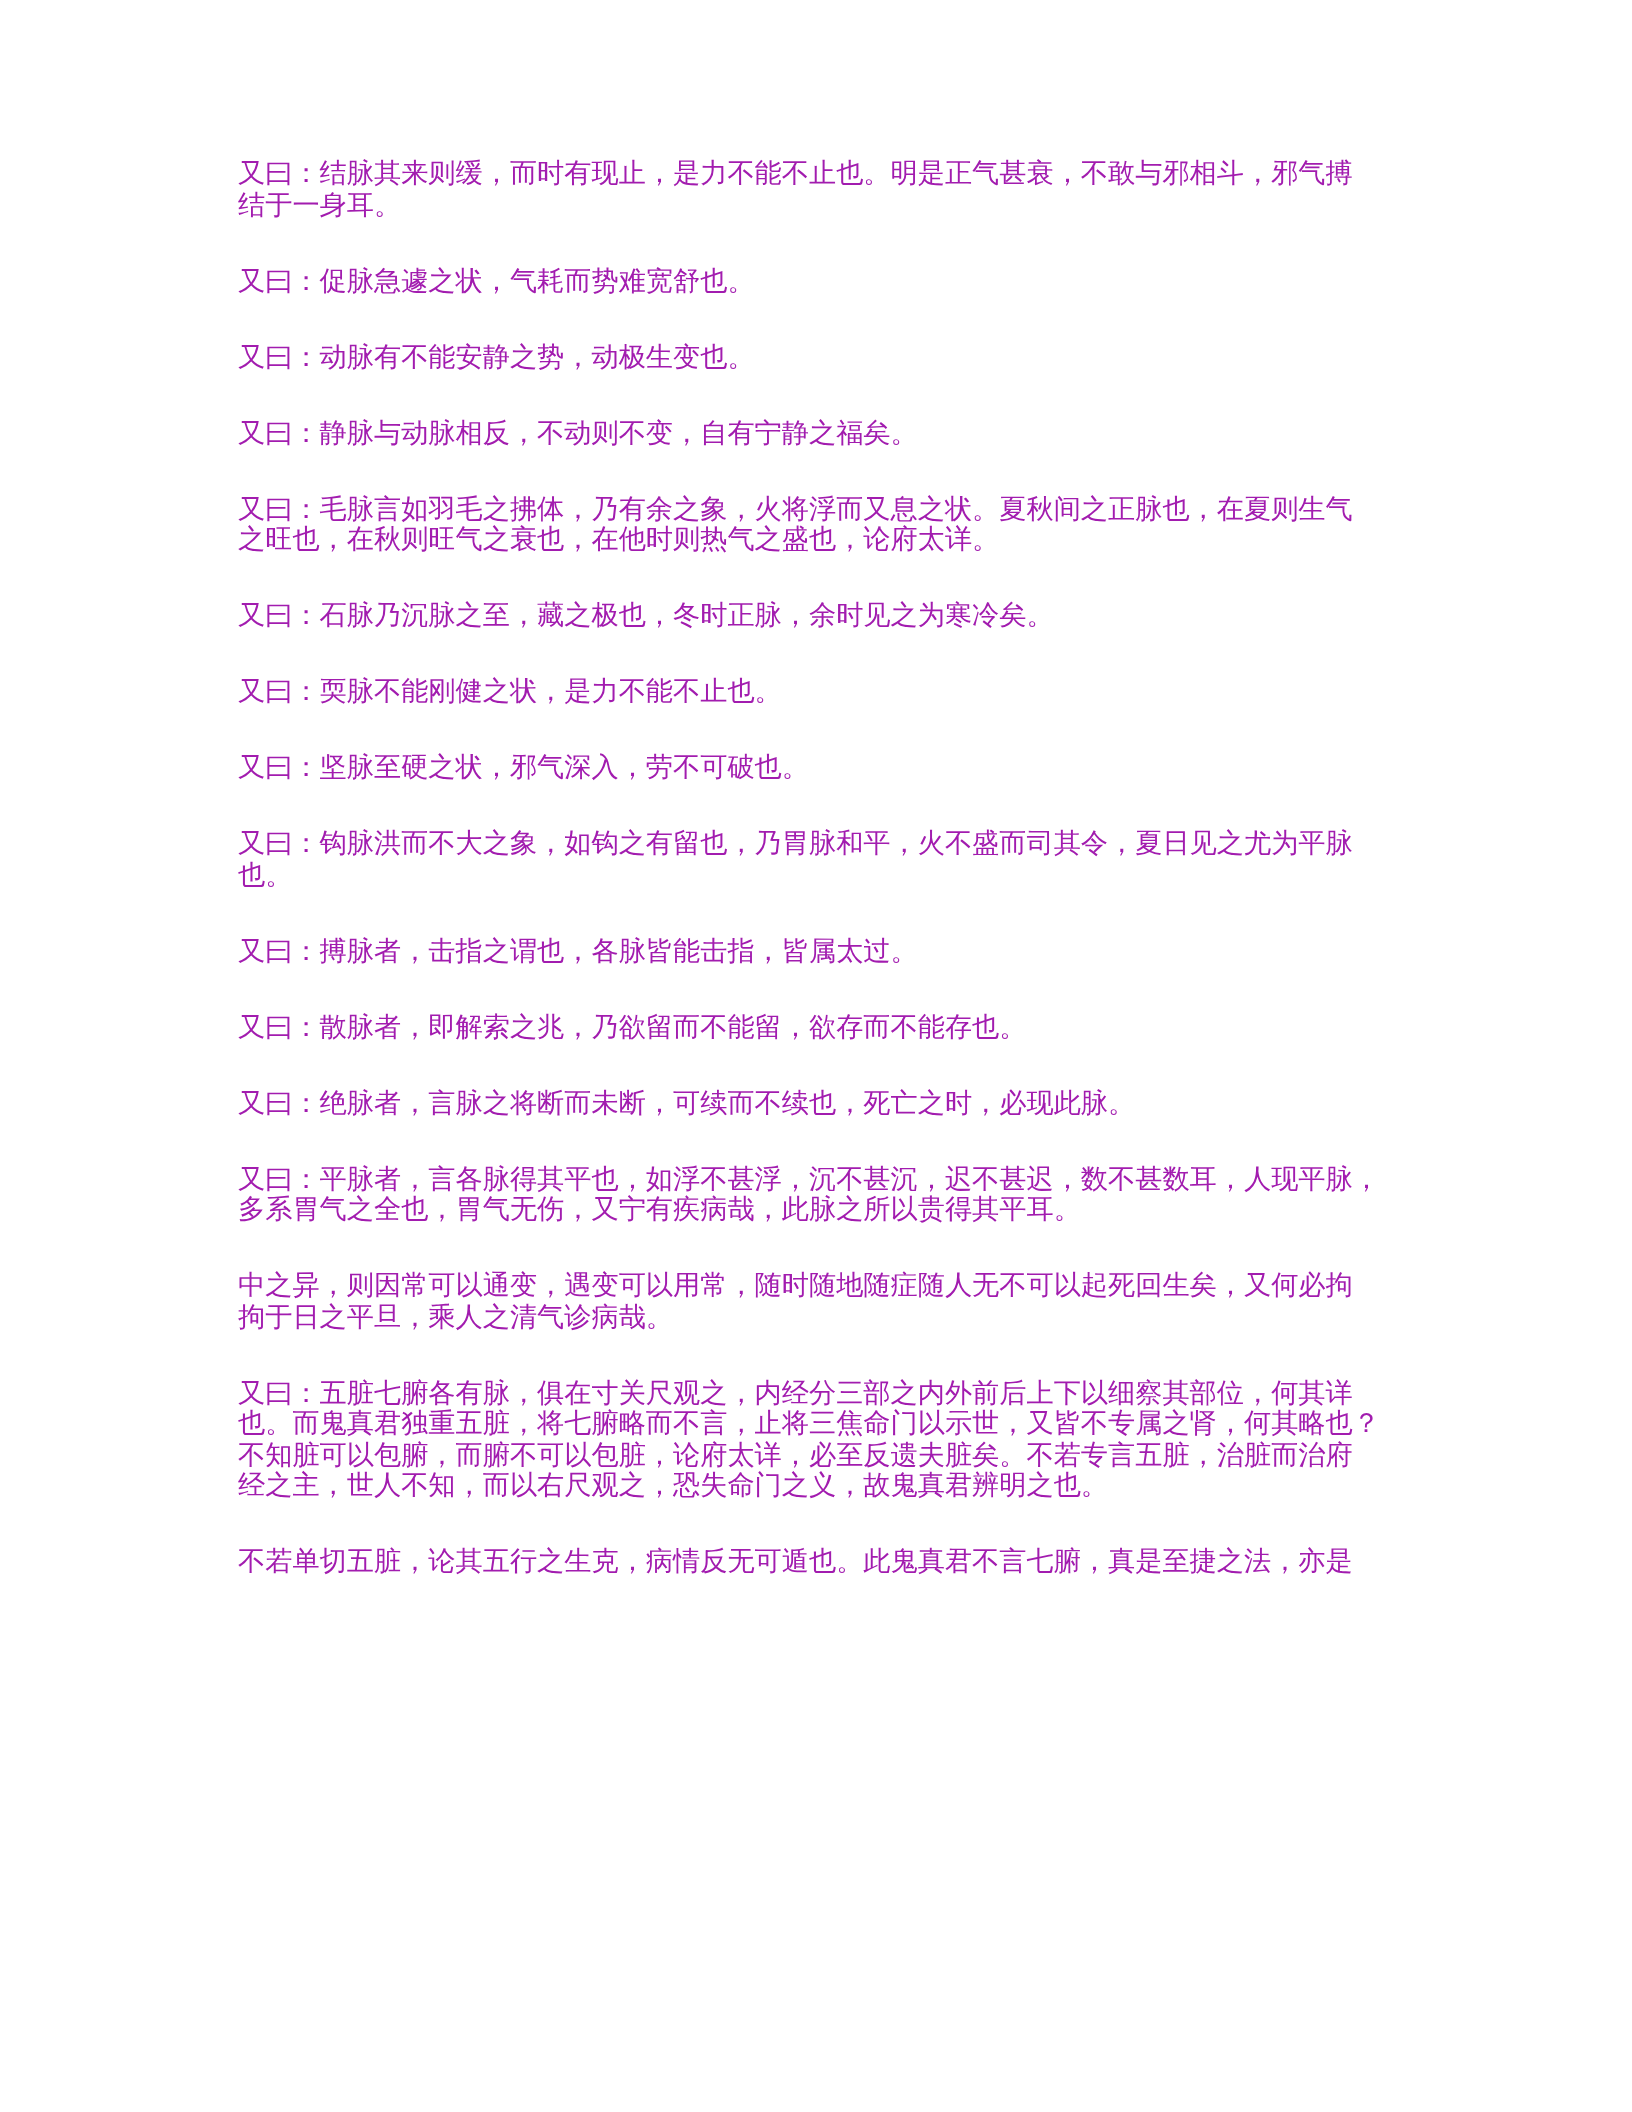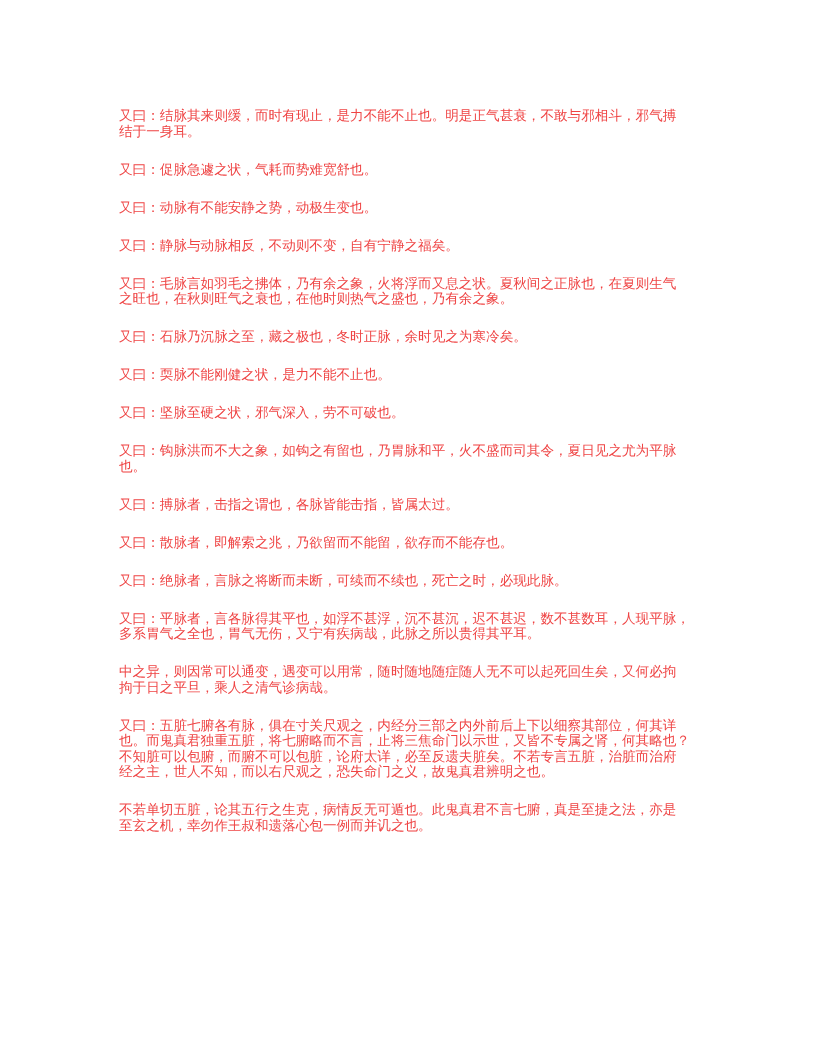--- a/index.html
+++ b/index.html
@@ -9,25 +9,25 @@
     }
     body {
       width: 816px;
       height: 1056px;
       position: relative;
       overflow: hidden;
     }
     .page {
       position: absolute;
       left: 119px;
-      top: 108px;
+      top: 80px;
       width: 600px;
       font-family: "DejaVu Serif", "Liberation Serif", serif;
       font-size: 13.6px;
-      color: #ef4444;
+      color: #a21caf;
     }
     .para {
       margin: 0 0 22.5px 0;
       line-height: 15.5px;
     }
     .line {
       display: block;
       white-space: nowrap;
       height: 15.5px;
     }
@@ -44,21 +44,21 @@
     <span class="line">又曰：促脉急遽之状，气耗而势难宽舒也。</span>
   </p>
   <p class="para">
     <span class="line">又曰：动脉有不能安静之势，动极生变也。</span>
   </p>
   <p class="para">
     <span class="line">又曰：静脉与动脉相反，不动则不变，自有宁静之福矣。</span>
   </p>
   <p class="para">
     <span class="line">又曰：毛脉言如羽毛之拂体，乃有余之象，火将浮而又息之状。夏秋间之正脉也，在夏则生气</span>
-    <span class="line">之旺也，在秋则旺气之衰也，在他时则热气之盛也，乃有余之象。</span>
+    <span class="line">之旺也，在秋则旺气之衰也，在他时则热气之盛也，论府太详。</span>
   </p>
   <p class="para">
     <span class="line">又曰：石脉乃沉脉之至，藏之极也，冬时正脉，余时见之为寒冷矣。</span>
   </p>
   <p class="para">
     <span class="line">又曰：耎脉不能刚健之状，是力不能不止也。</span>
   </p>
   <p class="para">
     <span class="line">又曰：坚脉至硬之状，邪气深入，劳不可破也。</span>
   </p>
@@ -84,15 +84,14 @@
     <span class="line">拘于日之平旦，乘人之清气诊病哉。</span>
   </p>
   <p class="para">
     <span class="line">又曰：五脏七腑各有脉，俱在寸关尺观之，内经分三部之内外前后上下以细察其部位，何其详</span>
     <span class="line">也。而鬼真君独重五脏，将七腑略而不言，止将三焦命门以示世，又皆不专属之肾，何其略也？</span>
     <span class="line">不知脏可以包腑，而腑不可以包脏，论府太详，必至反遗夫脏矣。不若专言五脏，治脏而治府</span>
     <span class="line">经之主，世人不知，而以右尺观之，恐失命门之义，故鬼真君辨明之也。</span>
   </p>
   <p class="para">
     <span class="line">不若单切五脏，论其五行之生克，病情反无可遁也。此鬼真君不言七腑，真是至捷之法，亦是</span>
-    <span class="line">至玄之机，幸勿作王叔和遗落心包一例而并讥之也。</span>
   </p>
 </div>
 
 </body></html>

